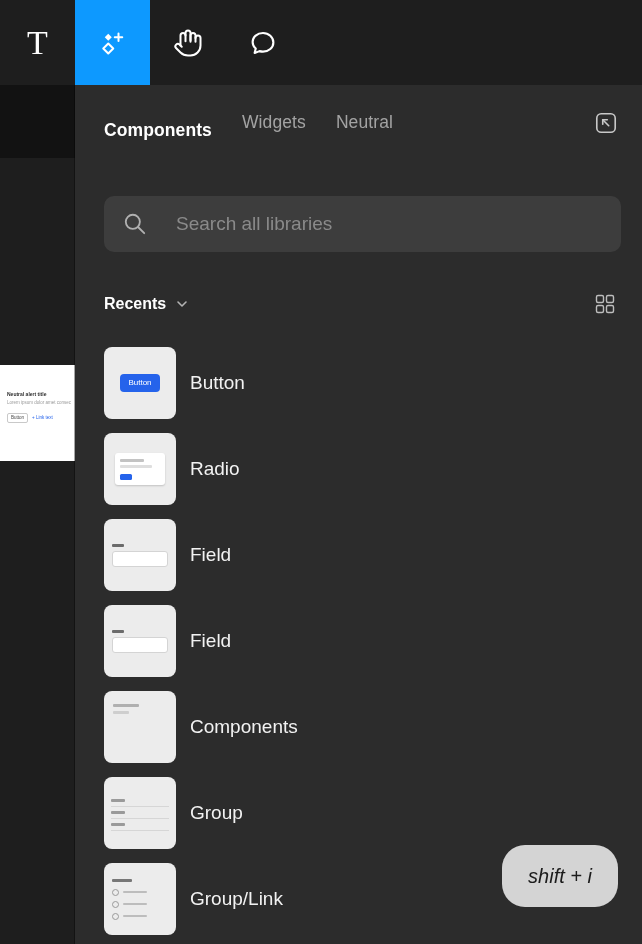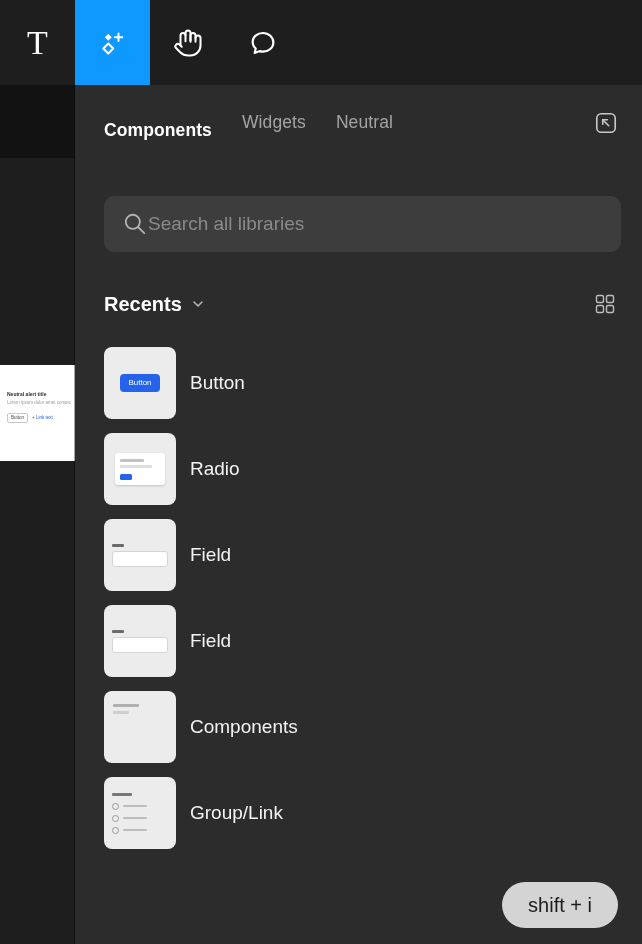--- a/index.html
+++ b/index.html
@@ -34,27 +34,27 @@
            overflow:hidden; box-shadow:-1px 0 0 rgba(0,0,0,.35); }
 
   .tabs-row { display:flex; align-items:center; height:75px; padding:0 21px 0 29px; gap:30px; }
   .tab { background:none; border:none; font-size:17.5px; color:#a3a3a3; cursor:pointer;
          font-family:inherit; letter-spacing:.1px; }
   .tab.active { color:#ffffff; font-weight:700;margin-top:16px; }
   .corner-btn { margin-left:auto; background:none; border:none; cursor:pointer; display:flex;
                 align-items:center; justify-content:center; width:30px; height:30px; }
 
   .search-row { margin:36px 21px 0 29px; height:56px; border-radius:10px; background:#3d3d3d;
-                display:flex; align-items:center; padding:0 18px; gap:0; }
+                display:flex; align-items:center; padding:0 18px; gap:28px; }
   .search-input { flex:1; background:transparent; border:none; outline:none; color:#ffffff;
                   font-size:19px; font-family:inherit; }
   .search-input::placeholder { color:#8a8a8a; }
 
   .recents-row { display:flex; align-items:center; margin:40px 23px 31px 29px; height:24px; }
-  .recents-title { font-size:20px; font-weight:700; color:#ffffff; }
+  .recents-title { font-size:16px; font-weight:700; color:#ffffff; }
   .recents-chevron { margin-left:10px; display:flex; align-items:center; }
   .grid-btn { margin-left:auto; background:none; border:none; cursor:pointer; display:flex;
               align-items:center; justify-content:center; width:28px; height:28px; }
 
   .list { padding-left:29px; }
   .item { display:flex; align-items:center; margin-bottom:14px; height:72px; gap:14px; cursor:pointer; }
   .thumb { width:72px; height:72px; border-radius:8px; background:#ececec; flex:none;
            position:relative; display:flex; align-items:center; justify-content:center; overflow:hidden; }
   .item-label { font-size:19px; color:#f2f2f2; }
 
@@ -79,23 +79,23 @@
   .t-grow { height:12px; border-bottom:1px solid #d6d6d6; position:relative; display:block; }
   .t-grow::before { content:""; position:absolute; left:0; top:4px; width:14px; height:2.5px;
                     background:#9a9a9a; border-radius:1px; }
   .t-grwrap { width:56px; display:flex; flex-direction:column; gap:5px; }
   .t-glabel { width:20px; height:3px; background:#777; border-radius:1px; display:block; margin-bottom:2px; }
   .t-grrow { display:flex; align-items:center; gap:4px; }
   .t-radio { width:7px; height:7px; border:1.5px solid #9a9a9a; border-radius:50%; display:block; }
   .t-rline { width:24px; height:2.5px; background:#bdbdbd; border-radius:1px; display:block; }
 
   
-  .shortcut-pill { position:absolute; right:24px; bottom:16px; height:46px; padding:0 26px;
+  .shortcut-pill { position:absolute; right:24px; bottom:37px; height:62px; padding:0 26px;
                    border-radius:23px; background:#d4d4d4; color:#1c1c1c; font-size:20px;
-                   display:flex; align-items:center; z-index:10; }
+                   display:flex; align-items:center; z-index:10;font-style:italic; }
 </style>
 </head>
 <body>
 
 <div class="app">
 
   <div class="toolbar">
     <button class="tool">
       <span class="t-glyph">T</span>
     </button>
@@ -213,20 +213,30 @@
           <div class="item">
     <div class="thumb thumb--alert">
               <span class="t-awrap">
                 <i class="t-al1"></i>
                 <i class="t-al2"></i>
               </span>
             </div>
     <div class="item-label">Components</div>
   </div>
           <div class="item">
+    <div class="thumb thumb--group">
+              <span class="t-gwrap">
+                <i class="t-grow"></i>
+                <i class="t-grow"></i>
+                <i class="t-grow"></i>
+              </span>
+            </div>
+    <div class="item-label">Group</div>
+  </div>
+          <div class="item">
     <div class="thumb thumb--group-radio">
               <span class="t-grwrap">
                 <i class="t-glabel"></i>
                 <span class="t-grrow">
                   <i class="t-radio"></i>
                   <i class="t-rline"></i>
                 </span>
                 <span class="t-grrow">
                   <i class="t-radio"></i>
                   <i class="t-rline"></i>

